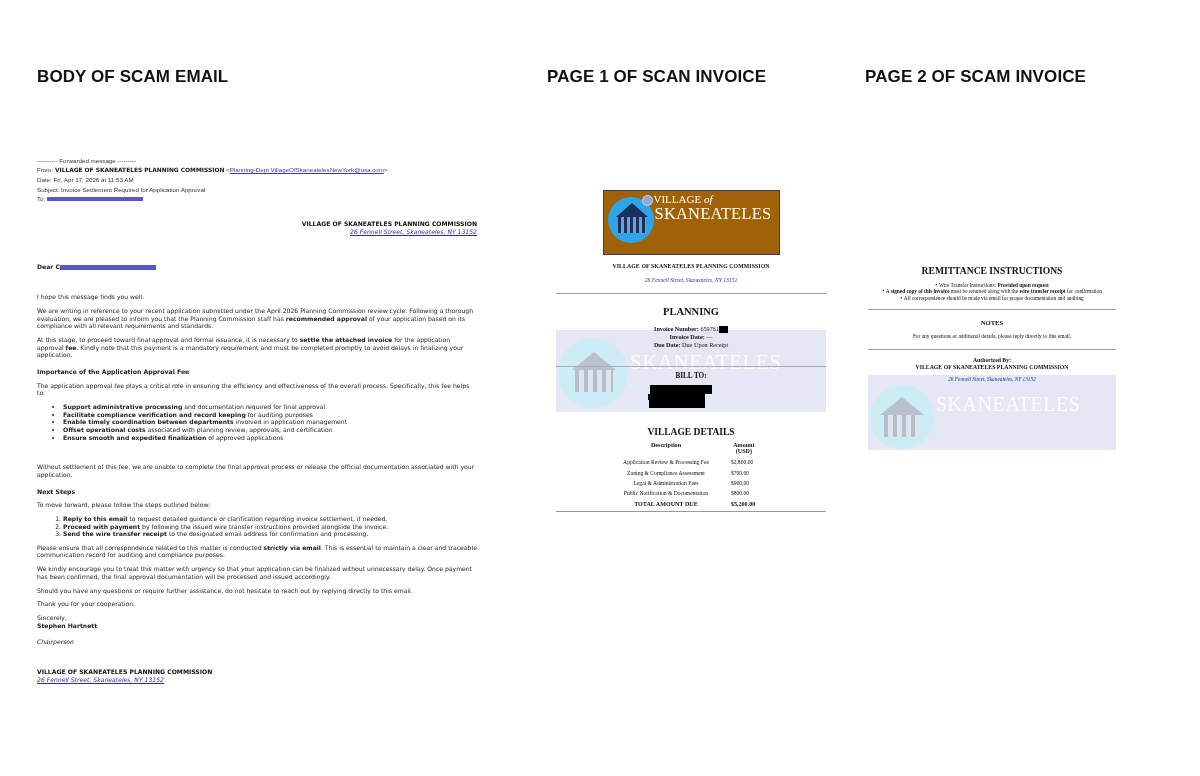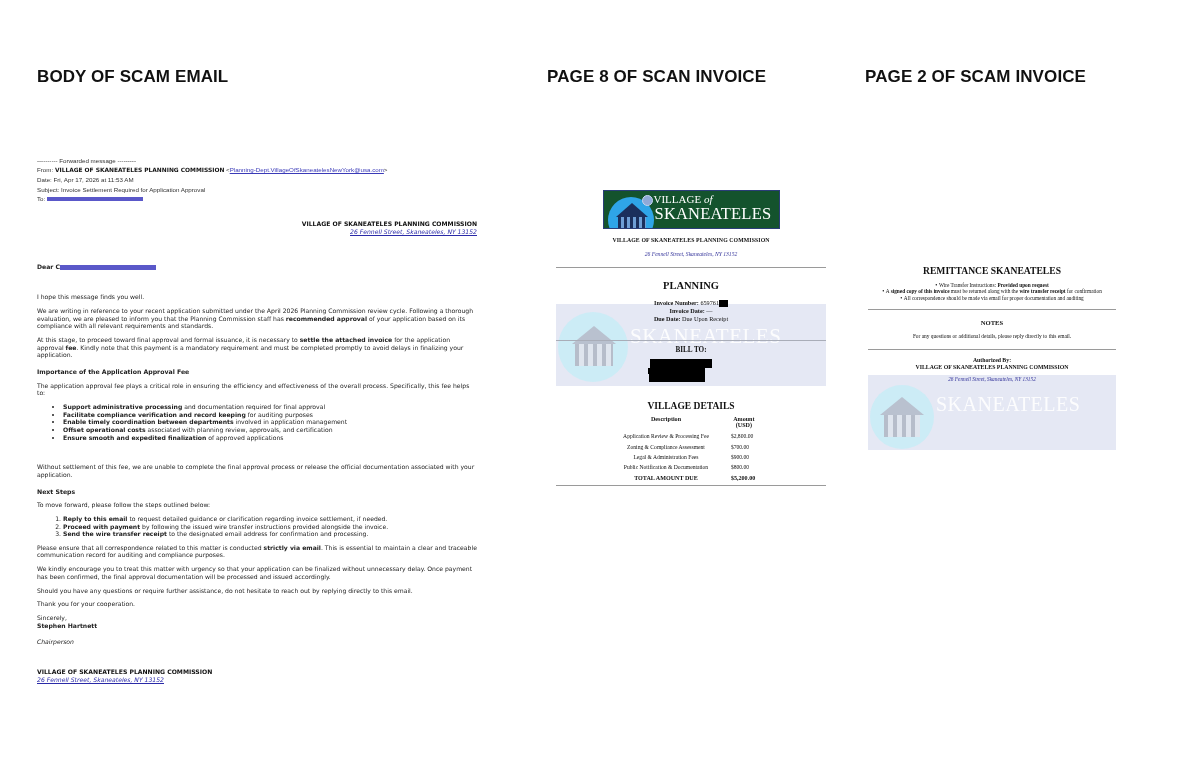--- a/index.html
+++ b/index.html
@@ -29,21 +29,21 @@
   .email ol { margin: 6px 0 0 26px; }
   .email li { line-height: 7.6px; }
   .email .gap-lg { margin-top: 22px; }
   .sig-name { font-weight: bold; }
   .sig-role { font-style: italic; margin-top: 9px; }
   .foot-org { margin-top: 22px; }
 
   
   .inv { position: absolute; left: 556px; top: 190px; width: 270px; font-family: "Liberation Serif", serif; text-align: center; color: #111; }
   .logo {
-    width: 177px; height: 39px; margin: 0 auto; background: #14532d;
+    width: 177px; height: 65px; margin: 0 auto; background: #a16207;
     position: relative; overflow: hidden; border: 1px solid #2a3d78;
   }
   .logo .circle { position: absolute; left: 4px; top: 6px; width: 46px; height: 46px; border-radius: 50%; background: #2fa5e8; }
   .logo .gazebo-roof { position: absolute; left: 12px; top: 12px; width: 0; height: 0;
     border-left: 16px solid transparent; border-right: 16px solid transparent; border-bottom: 14px solid #1b2f5c; }
   .logo .gazebo-body { position: absolute; left: 14px; top: 26px; width: 28px; height: 16px; background: #1b2f5c;
     background-image: repeating-linear-gradient(90deg, #1b2f5c 0 3px, #6f9fd6 3px 6px); }
   .logo .seal { position: absolute; left: 38px; top: 4px; width: 11px; height: 11px; border-radius: 50%; background: #8fa9d8; border: 1px solid #c9d6ef; }
   .logo .t1 { position: absolute; left: 50px; top: 2px; color: #fff; font-size: 11px; font-family: "Liberation Serif", serif; }
   .logo .t1 i { font-style: italic; }
@@ -92,21 +92,21 @@
   .wm2 .addr2 { position: absolute; left: 0; right: 0; top: 1px; font-size: 5.3px; font-style: italic; color: #33339a; }
   .wm2 .wm-circle { left: 2px; top: 10px; width: 64px; height: 64px; }
   .wm2 .wm-roof { left: 12px; top: 22px; border-left-width: 22px; border-right-width: 22px; border-bottom-width: 18px; }
   .wm2 .wm-body { left: 16px; top: 40px; width: 36px; height: 22px; }
   .wm2 .wm-text { left: 68px; top: 18px; font-size: 20px; }
 </style>
 </head>
 <body>
 
 <div class="col-label" style="left:37px">BODY OF SCAM EMAIL</div>
-<div class="col-label" style="left:547px">PAGE 8 OF SCAN INVOICE</div>
+<div class="col-label" style="left:547px">PAGE 1 OF SCAN INVOICE</div>
 <div class="col-label" style="left:865px">PAGE 2 OF SCAM INVOICE</div>
 
 <div class="email">
   <div class="hdr">
     <div>---------- Forwarded message ---------</div>
     <div>
       <span>From:</span>
       <b>VILLAGE OF SKANEATELES PLANNING COMMISSION</b>
       &lt;<a>Planning-Dept.VillageOfSkaneatelesNewYork@usa.com</a>&gt;
     </div>
@@ -225,21 +225,21 @@
       <tr class="total">
           <td>TOTAL AMOUNT DUE</td>
           <td class="amt">$5,200.00</td>
         </tr>
     </tbody>
   </table>
   <hr class="rule2">
 </div>
 
 <div class="p2">
-  <h3>REMITTANCE SKANEATELES</h3>
+  <h3>REMITTANCE INSTRUCTIONS</h3>
   <ul>
     <li><span>Wire Transfer Instructions: </span><b>Provided upon request</b></li>
     <li><span>A </span><b>signed copy of this invoice</b><span> must be returned along with the </span><b>wire transfer receipt</b><span> for confirmation</span></li>
     <li><span>All correspondence should be made via email for proper documentation and auditing</span></li>
   </ul>
   <hr class="rule">
   <h4>NOTES</h4>
   <div class="notes">For any questions or additional details, please reply directly to this email.</div>
   <hr class="rule rule3">
   <div class="auth">

